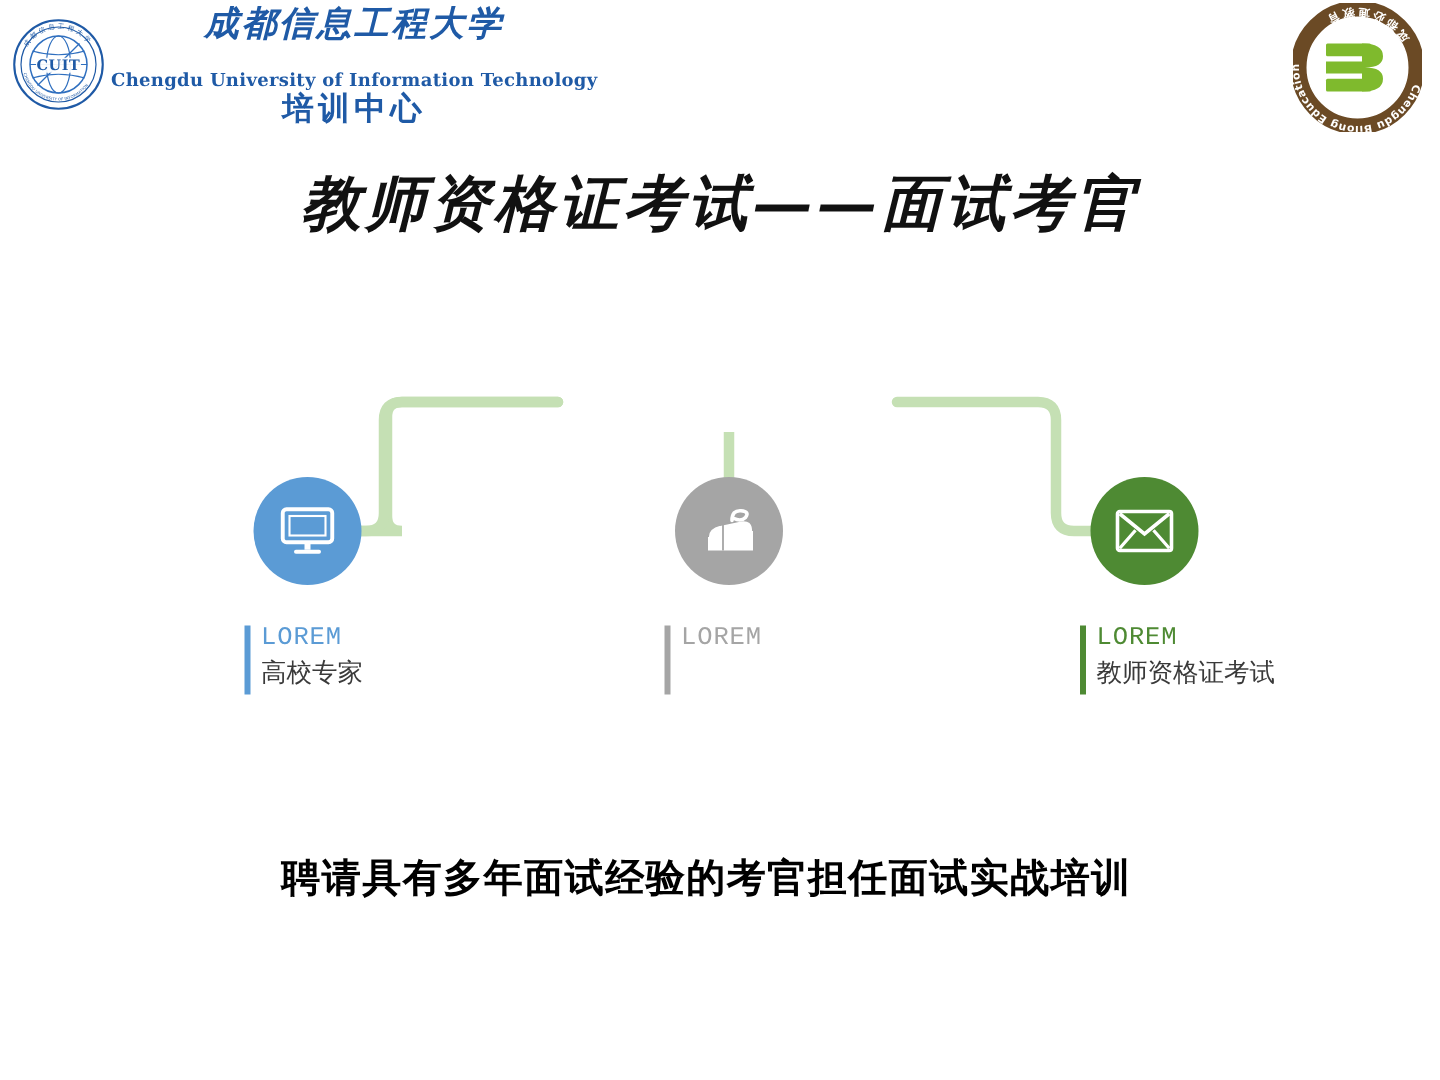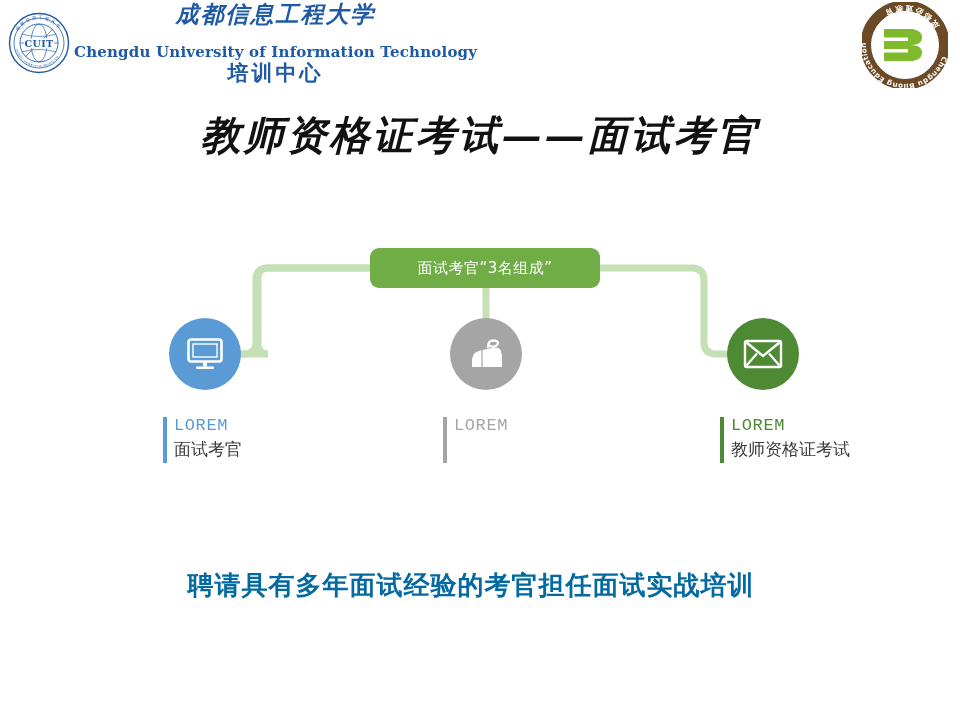--- a/index.html
+++ b/index.html
@@ -52,21 +52,21 @@
     font-family: "DejaVu Serif", "Liberation Serif", serif;
     font-size: 23px;
     font-weight: bold;
     font-style: italic;
     color: #1F5AA6;
     letter-spacing: 2px;
     white-space: nowrap;
   }
   .logo-en-name {
     font-family: "DejaVu Serif", "Liberation Serif", serif;
-    font-size: 15px;
+    font-size: 12px;
     font-weight: bold;
     color: #1F5AA6;
     letter-spacing: 0.2px;
     margin-top: 20px;
     white-space: nowrap;
   }
   .logo-center-name {
     font-family: "DejaVu Sans", sans-serif;
     font-size: 21px;
     font-weight: bold;
@@ -187,21 +187,21 @@
   
   .footer-text {
     position: absolute;
     left: 0;
     right: 18px;
     top: 568px;
     text-align: center;
     font-family: "DejaVu Serif", "Liberation Serif", serif;
     font-size: 26px;
     font-weight: bold;
-    color: #0369a1;
+    color: #000000;
     letter-spacing: 1px;
     white-space: nowrap;
   }
 </style>
 </head>
 <body>
 
 <div class="slide">
 
   <div class="logo-left">
@@ -264,23 +264,20 @@
     <svg class="connector-svg" viewBox="0 0 960 160" aria-hidden="true">
 
       <path d="M372 38 L268 38 Q258 38 258 48 L258 114 Q258 124 268 124 L205 124" fill="none" stroke="#C5E0B4" stroke-width="7" stroke-linecap="round"></path>
       <path d="M372 38 L268 38 Q256 38 256 50 L256 112 Q256 124 244 124 L205 124" fill="none" stroke="#C5E0B4" stroke-width="7" stroke-linecap="round"></path>
 
       <path d="M486 58 L486 124" fill="none" stroke="#C5E0B4" stroke-width="7"></path>
 
       <path d="M598 38 L692 38 Q704 38 704 50 L704 112 Q704 124 716 124 L763 124" fill="none" stroke="#C5E0B4" stroke-width="7" stroke-linecap="round"></path>
     </svg>
 
-    <div class="banner">
-      <span>面试考官“3名组成”</span>
-    </div>
 
     <div class="node node-1">
       <span>
         <svg width="38" height="34" viewBox="0 0 38 34" aria-hidden="true">
           <rect x="2.5" y="2.5" width="33" height="22" rx="2.5" fill="none" stroke="#FFFFFF" stroke-width="2.6"></rect>
           <rect x="7" y="7" width="24" height="13" fill="none" stroke="#FFFFFF" stroke-width="1.4"></rect>
           <rect x="17" y="24.5" width="4" height="5" fill="#FFFFFF"></rect>
           <rect x="10" y="29.5" width="18" height="2.6" rx="1.3" fill="#FFFFFF"></rect>
         </svg>
       </span>
@@ -302,21 +299,21 @@
         <svg width="40" height="30" viewBox="0 0 40 30" aria-hidden="true">
           <rect x="2" y="2" width="36" height="26" rx="1.5" fill="none" stroke="#FFFFFF" stroke-width="2.4"></rect>
           <path d="M3.5 3.5 L20 17 L36.5 3.5" fill="none" stroke="#FFFFFF" stroke-width="2.4"></path>
           <path d="M3.5 26.5 L14 14.5 M36.5 26.5 L26 14.5" fill="none" stroke="#FFFFFF" stroke-width="2.2"></path>
         </svg>
       </span>
     </div>
 
     <div class="caption cap-1">
       <div class="cap-lorem">LOREM</div>
-      <div class="cap-sub">面试考官</div>
+      <div class="cap-sub">高校专家</div>
     </div>
 
     <div class="caption cap-2">
       <div class="cap-lorem">LOREM</div>
     </div>
 
     <div class="caption cap-3">
       <div class="cap-lorem">LOREM</div>
       <div class="cap-sub">教师资格证考试</div>
     </div>

